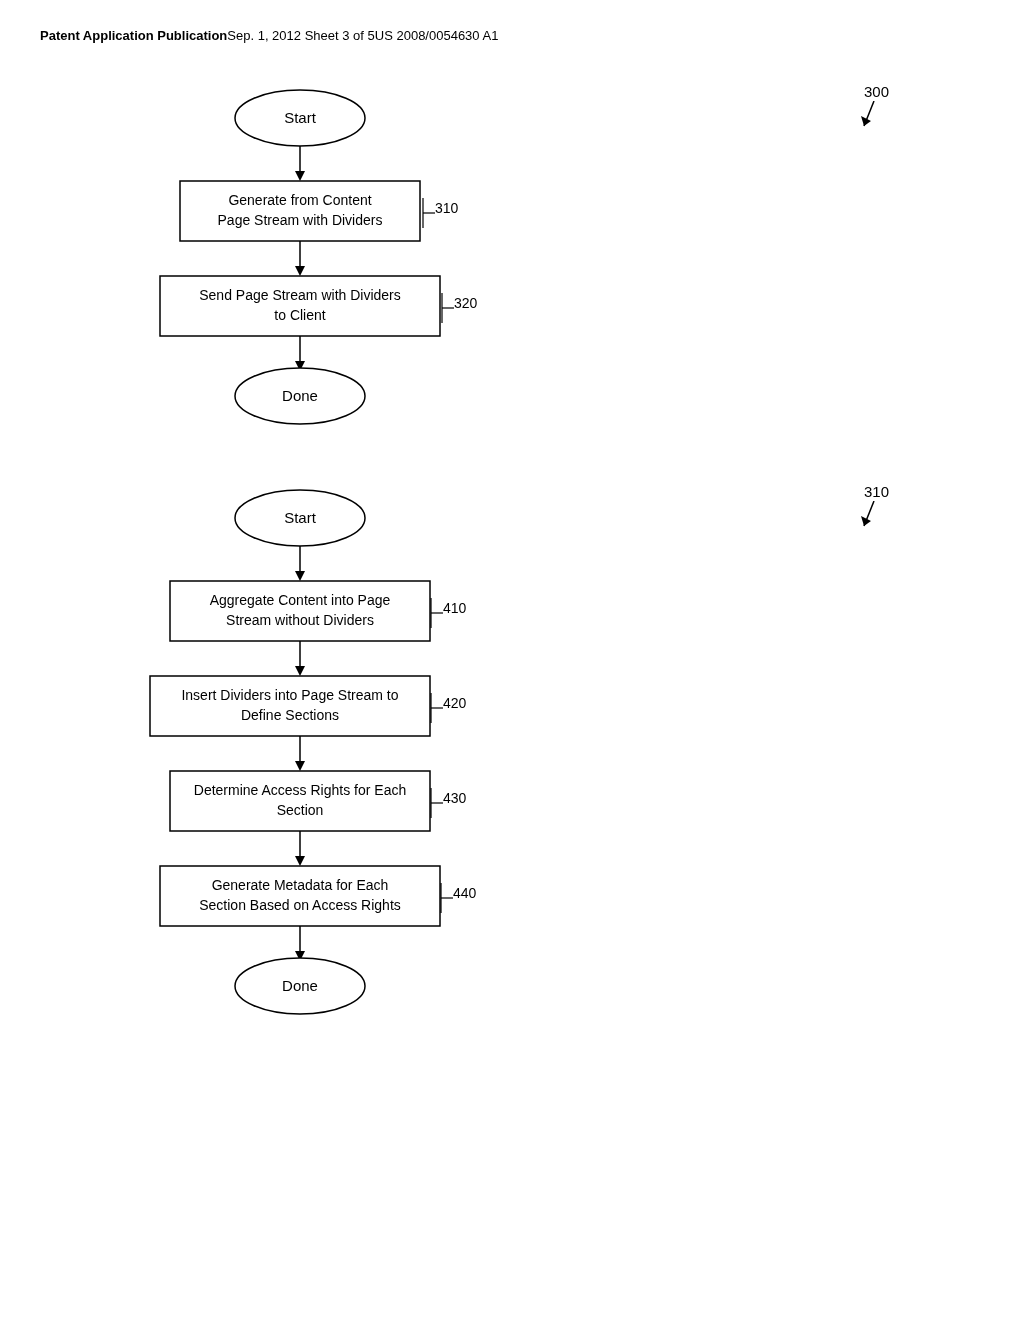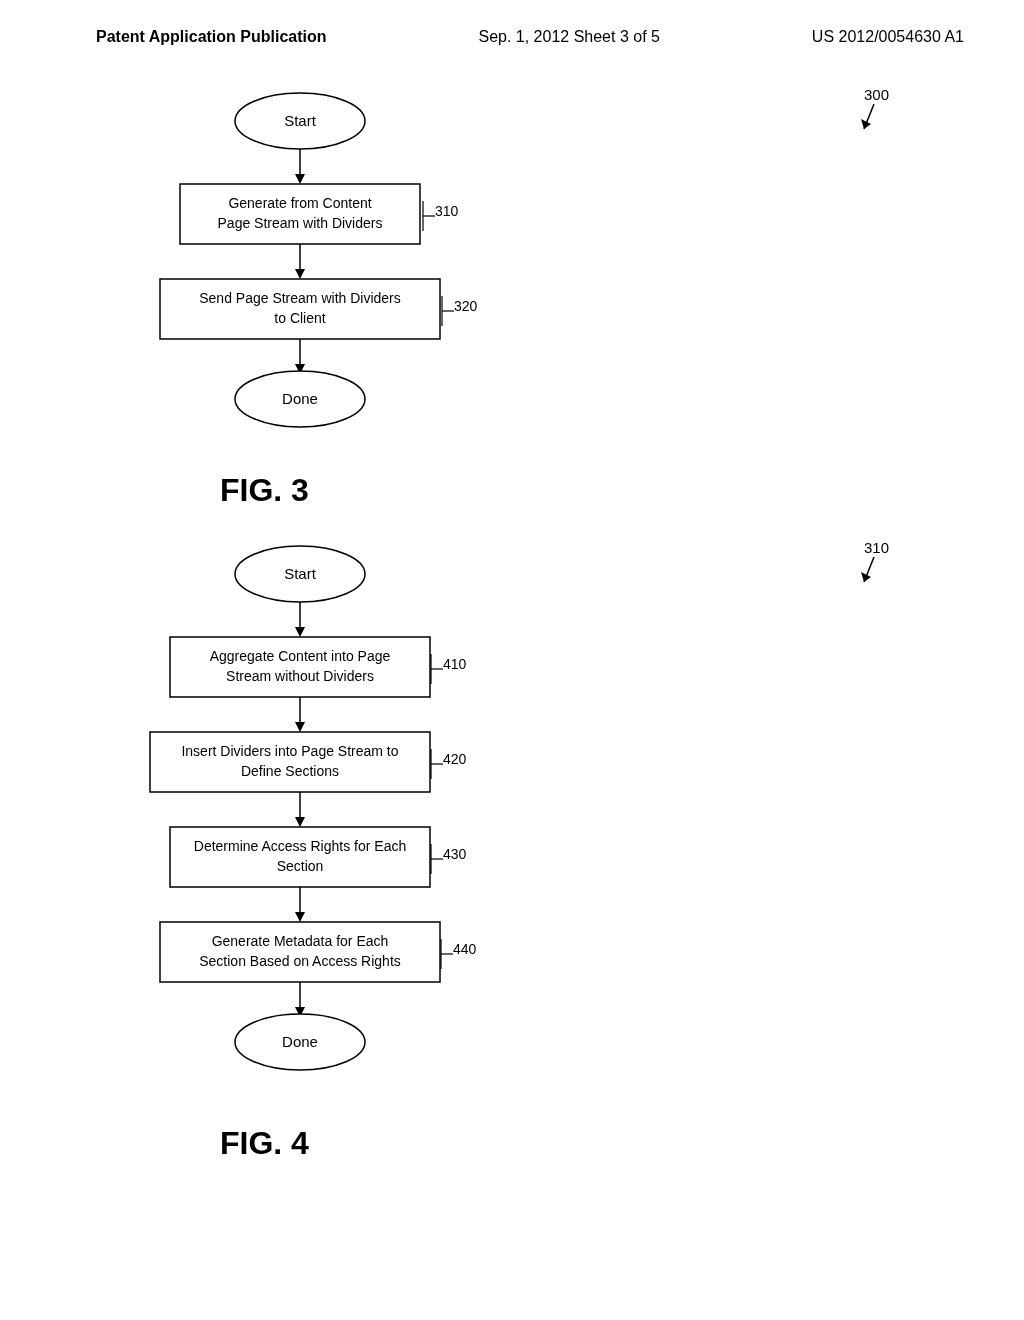--- a/index.html
+++ b/index.html
@@ -8,23 +8,22 @@
       width: 1024px;
       min-height: 1320px;
       background: #ffffff;
       font-family: Arial, sans-serif;
       color: #000000;
       position: relative;
     }
 
     .page-header {
       display: flex;
-      justify-content: space-between;
-      padding: 28px 60px 0 96px;
-      font-size: 16px;
+      padding: 28px 60px 0 40px;
+      font-size: 13px;
       font-weight: normal;
     }
 
     .header-left {
       font-weight: bold;
     }
 
     .header-center {}
     .header-right {}
 
@@ -59,21 +58,21 @@
       position: relative;
       width: 100%;
     }
   </style>
 </head>
 <body>
 
 <div class="page-header">
   <span class="header-left">Patent Application Publication</span>
   <span class="header-center">Sep. 1, 2012   Sheet 3 of 5</span>
-  <span class="header-right">US 2012/0054630 A1</span>
+  <span class="header-right">US 2008/0054630 A1</span>
 </div>
 
 <div class="diagram-area">
 
   <div class="diagram-wrapper">
 
     <div style="position:absolute; right:55px; top:10px; text-align:right;">
       <span style="font-size:15px;">300</span>
       <br>
       <svg width="30" height="30" viewBox="0 0 30 30">
@@ -110,21 +109,20 @@
       <line x1="362" y1="220" x2="362" y2="250" stroke="black" stroke-width="1.2"></line>
       <line x1="362" y1="235" x2="374" y2="235" stroke="black" stroke-width="1.2"></line>
 
       <line x1="220" y1="263" x2="220" y2="295" stroke="black" stroke-width="1.5"></line>
       <polygon points="220,298 215,288 225,288" fill="black"></polygon>
 
       <ellipse cx="220" cy="323" rx="65" ry="28" fill="white" stroke="black" stroke-width="1.5"></ellipse>
       <text x="220" y="328" text-anchor="middle" font-size="15" font-family="Arial">Done</text>
     </svg>
 
-    <div class="fig3-label">FIG. 3</div>
   </div>
 
   <div class="diagram-wrapper" style="margin-top: 20px;">
 
     <div style="position:absolute; right:55px; top:10px; text-align:right;">
       <span style="font-size:15px;">310</span>
       <br>
       <svg width="30" height="30" viewBox="0 0 30 30">
         <line x1="15" y1="0" x2="5" y2="25" stroke="black" stroke-width="1.5"></line>
         <polygon points="5,25 2,15 12,20" fill="black"></polygon>
@@ -176,16 +174,15 @@
       <line x1="361" y1="410" x2="361" y2="440" stroke="black" stroke-width="1.2"></line>
       <line x1="361" y1="425" x2="373" y2="425" stroke="black" stroke-width="1.2"></line>
 
       <line x1="220" y1="453" x2="220" y2="485" stroke="black" stroke-width="1.5"></line>
       <polygon points="220,488 215,478 225,478" fill="black"></polygon>
 
       <ellipse cx="220" cy="513" rx="65" ry="28" fill="white" stroke="black" stroke-width="1.5"></ellipse>
       <text x="220" y="518" text-anchor="middle" font-size="15" font-family="Arial">Done</text>
     </svg>
 
-    <div class="fig4-label">FIG. 4</div>
   </div>
 
 </div>
 
 </body></html>

